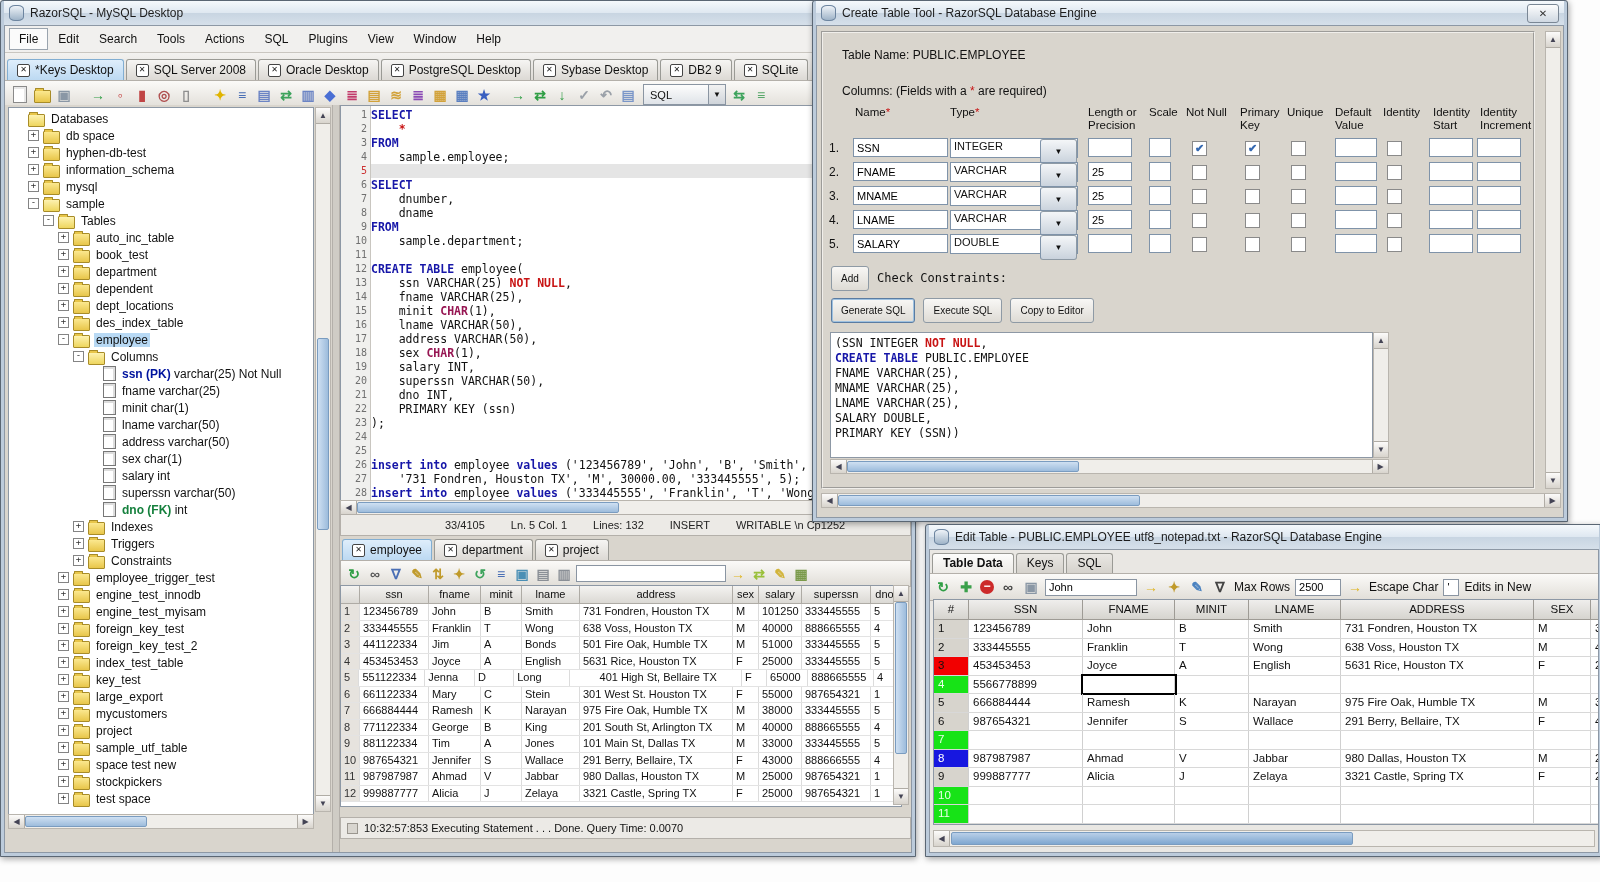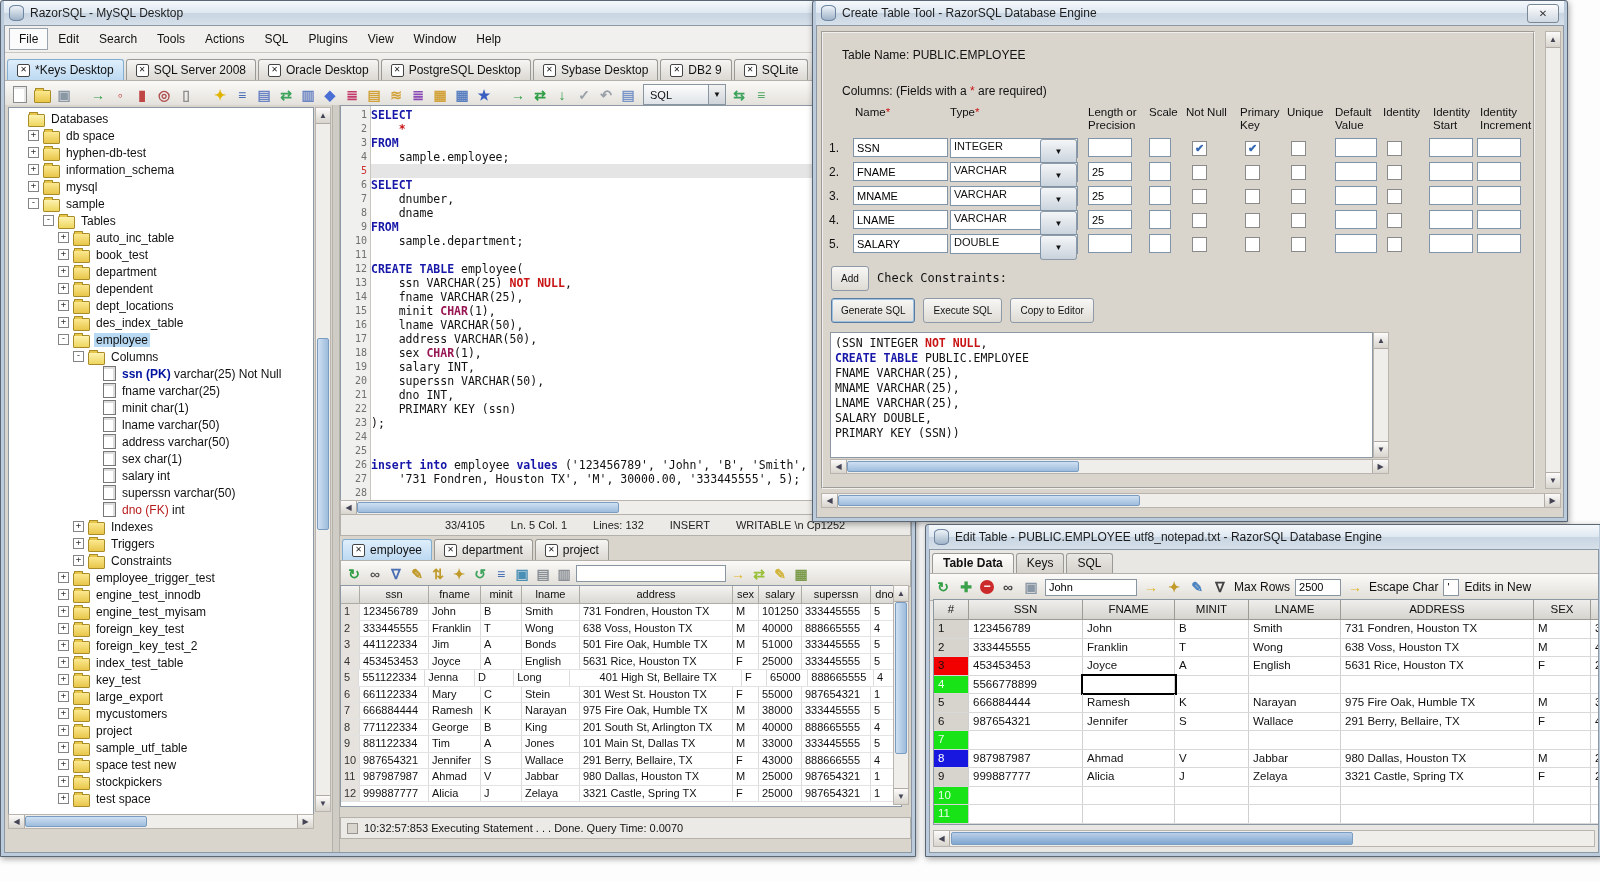--- a/index.html
+++ b/index.html
@@ -31,21 +31,21 @@
   .content-row{position:absolute;left:0;right:0;top:79px;bottom:0;display:flex}
   .tree-wrap{width:327px;flex:0 0 auto;position:relative;background:#d9d5cd}
   .tree-view{position:absolute;left:3px;top:2px;right:18px;height:705px;background:#fff;border:1px solid #8d98a5;overflow:hidden;padding-top:2px}
   .titem{height:17px;display:flex;align-items:center;gap:4px;white-space:nowrap;font-size:12px}
   .titem .lbl{padding:0 2px}
   .titem.sel .lbl{background:#b8d9f4}
   .expander{width:9px;height:9px;border:1px solid #848484;background:#fff;font-size:9px;line-height:7px;text-align:center;color:#333;flex:0 0 auto;font-family:"DejaVu Sans Mono",monospace}
   .exp-sp{width:11px;flex:0 0 auto}
   .doc-ic{width:11px;height:13px;background:#fff;border:1px solid #777;box-shadow:inset -2px 2px 0 #ddd;flex:0 0 auto}
   .t-pk{color:#00149e;font-weight:bold}
-  .t-fk{color:#b91c1c;font-weight:normal}
+  .t-fk{color:#15803d;font-weight:bold}
   .vscroll{position:absolute;width:16px;background:#f0eeea;border:1px solid #b9b5ae;box-sizing:border-box}
   .vscroll .arr{height:15px;background:linear-gradient(#fcfbfa,#d8d4cd);border-bottom:1px solid #b0aca5;font-size:8px;display:flex;align-items:center;justify-content:center;color:#445}
   .vscroll .arr.bot{position:absolute;bottom:0;left:0;right:0;border-top:1px solid #b0aca5;border-bottom:none}
   .vthumb{position:absolute;left:1px;right:1px;background:linear-gradient(90deg,#cfe0f2,#9dbcdc);border:1px solid #7a9cc0;border-radius:2px}
   .hscroll{position:absolute;height:15px;background:#f0eeea;border:1px solid #b9b5ae;box-sizing:border-box}
   .hscroll .arr{position:absolute;top:0;bottom:0;width:15px;background:linear-gradient(#fcfbfa,#d8d4cd);font-size:8px;display:flex;align-items:center;justify-content:center;color:#445;border-right:1px solid #b0aca5}
   .hscroll .arr.rt{right:0;border-left:1px solid #b0aca5;border-right:none}
   .hthumb{position:absolute;top:1px;bottom:1px;background:linear-gradient(#cfe0f2,#9dbcdc);border:1px solid #7a9cc0;border-radius:2px}
   .splitter{width:6px;background:#cfccc5;border-left:1px solid #b4b0aa;border-right:1px solid #b4b0aa;flex:0 0 auto}
   
@@ -470,20 +470,21 @@
               <div class="cline"><span>    sex </span><span class="t">CHAR</span><span>(1),</span></div>
               <div class="cline"><span>    salary INT,</span></div>
               <div class="cline"><span>    superssn VARCHAR(50),</span></div>
               <div class="cline"><span>    dno INT,</span></div>
               <div class="cline"><span>    PRIMARY KEY (ssn)</span></div>
               <div class="cline"><span>);</span></div>
               <div class="cline">&nbsp;</div>
               <div class="cline">&nbsp;</div>
               <div class="cline"><span class="k">insert into</span><span> employee </span><span class="k">values</span><span> ('123456789', 'John', 'B', 'Smith',</span></div>
               <div class="cline"><span>    '731 Fondren, Houston TX', 'M', 30000.00, '333445555', 5);</span></div>
+              <div class="cline"><span class="k">insert into</span><span> employee </span><span class="k">values</span><span> ('333445555', 'Franklin', 'T', 'Wong</span></div>
             </div>
         </div>
         <div class="hscroll" style="left:0;right:0;top:395px">
           <div class="arr">◀</div>
           <div class="arr rt">▶</div>
           <div class="hthumb" style="left:16px;width:260px"></div>
         </div>
         <div class="ed-status" id="ed-status">
             <span>33/4105</span>
             <span>Ln. 5 Col. 1</span>

